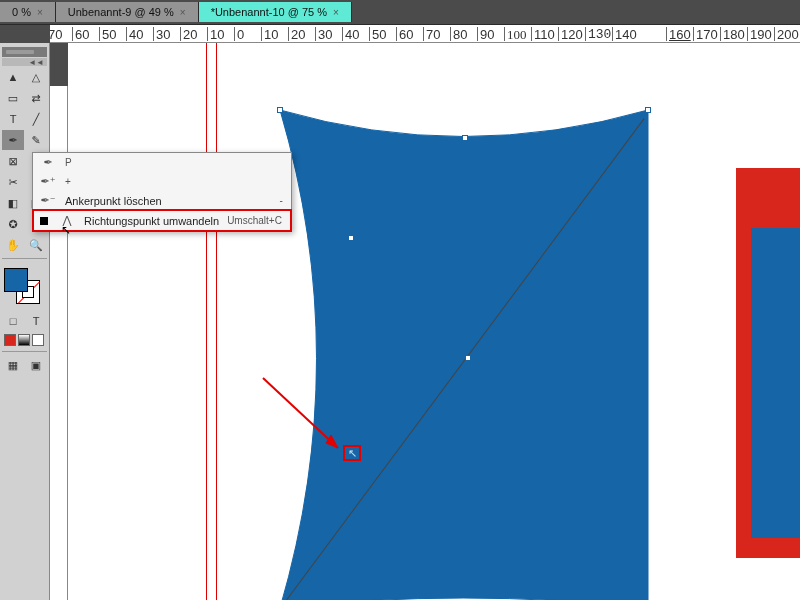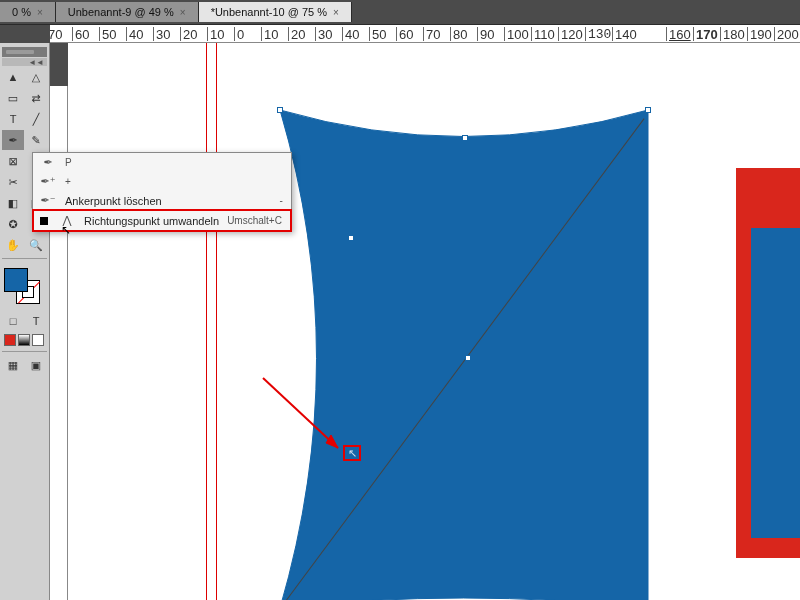--- a/index.html
+++ b/index.html
@@ -1,20 +1,20 @@
 <!DOCTYPE html>
 <html><head>
 <meta charset="utf-8">
 <style>
 *{margin:0;padding:0;box-sizing:border-box;font-family:Tahoma,Arial,sans-serif;font-size:11px;user-select:none}
 body{background:#fff;width:800px;height:600px;overflow:hidden;position:relative}
 .app{width:800px;height:600px;background:#4b4b4b;display:flex;flex-direction:column}
 .tabs{height:25px;background:#4b4b4b;display:flex;align-items:center;border-bottom:1px solid #2a2a2a}
 .tab{padding:4px 12px;background:#949494;color:#111;border-right:1px solid #2a2a2a;display:flex;align-items:center;gap:6px;font-size:11px}
-.tab.active{background:#e5e5e5}
+.tab.active{background:#5eead4}
 .tab-close{font-size:10px;color:#555}
 .ruler-h{height:18px;background:#fff;border-bottom:1px solid #888;position:relative;margin-left:50px;overflow:hidden}
 .ruler-v{width:18px;background:#fff;border-right:1px solid #888;position:absolute;left:50px;top:43px;bottom:0;overflow:hidden}
 .ruler-tick{position:absolute;font-size:13px;color:#333}
 .ruler-h .ruler-tick{top:2px;border-left:1px solid #666;height:14px;padding-left:2px}
 .main{flex:1;display:flex;position:relative}
 .toolbar{width:50px;background:#d1d1d1;border-right:1px solid #888;padding:4px 2px;display:flex;flex-direction:column;gap:1px;z-index:5}
 .tool-row{display:flex;gap:1px}
 .tool-btn{width:22px;height:20px;background:#d1d1d1;display:flex;align-items:center;justify-content:center;color:#333;cursor:pointer}
 .tool-btn.active{background:#8a8a8a}
@@ -74,28 +74,28 @@
       <div class="ruler-tick" style="left: 184px;">0</div>
       <div class="ruler-tick" style="left: 211px;">10</div>
       <div class="ruler-tick" style="left: 238px;">20</div>
       <div class="ruler-tick" style="left: 265px;">30</div>
       <div class="ruler-tick" style="left: 292px;">40</div>
       <div class="ruler-tick" style="left: 319px;">50</div>
       <div class="ruler-tick" style="left: 346px;">60</div>
       <div class="ruler-tick" style="left: 373px;">70</div>
       <div class="ruler-tick" style="left: 400px;">80</div>
       <div class="ruler-tick" style="left: 427px;">90</div>
-      <div class="ruler-tick" style="left: 454px;">100</div>
+      <div class="ruler-tick" style="left: 454px; font-family: Liberation Serif, serif;">100</div>
       <div class="ruler-tick" style="left: 481px;">110</div>
       <div class="ruler-tick" style="left: 508px;">120</div>
       <div class="ruler-tick" style="left: 535px; font-family: Liberation Mono, monospace;">130</div>
       <div class="ruler-tick" style="left: 562px;">140</div>
       <div class="ruler-tick" style="left: 589px; margin-top: 16px;">150</div>
       <div class="ruler-tick" style="left: 616px; text-decoration: underline;">160</div>
-      <div class="ruler-tick" style="left: 643px; font-weight: bold;">170</div>
+      <div class="ruler-tick" style="left: 643px;">170</div>
       <div class="ruler-tick" style="left: 670px;">180</div>
       <div class="ruler-tick" style="left: 697px;">190</div>
       <div class="ruler-tick" style="left: 724px;">200</div>
     </div>
 
   <div class="main">
     <div class="toolbar">
       <div class="panel-handle">
           <span></span>
         </div>

